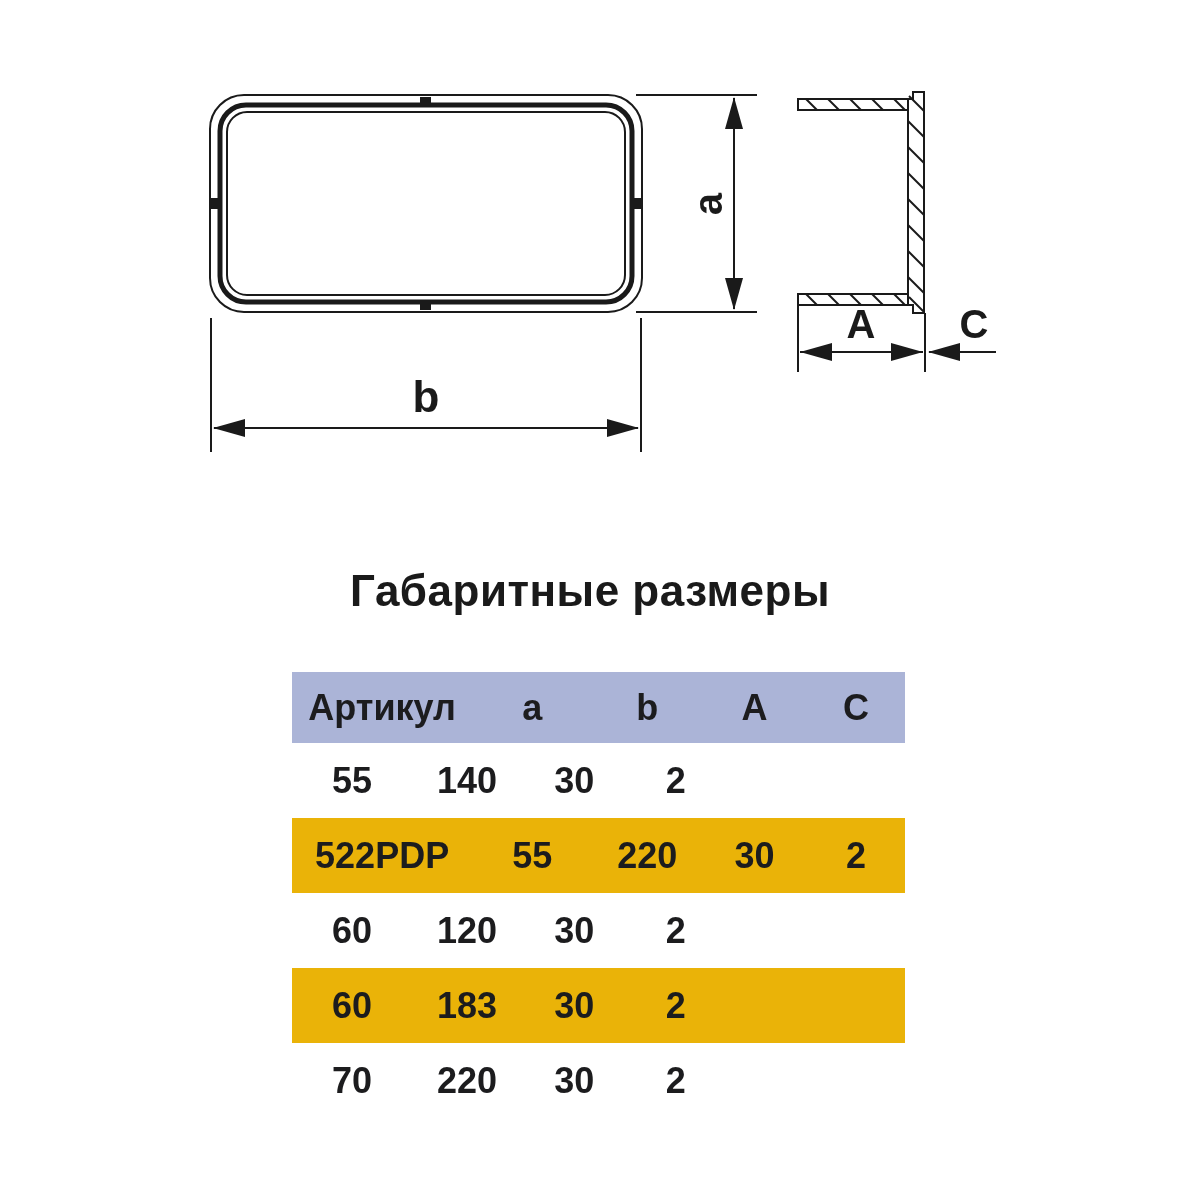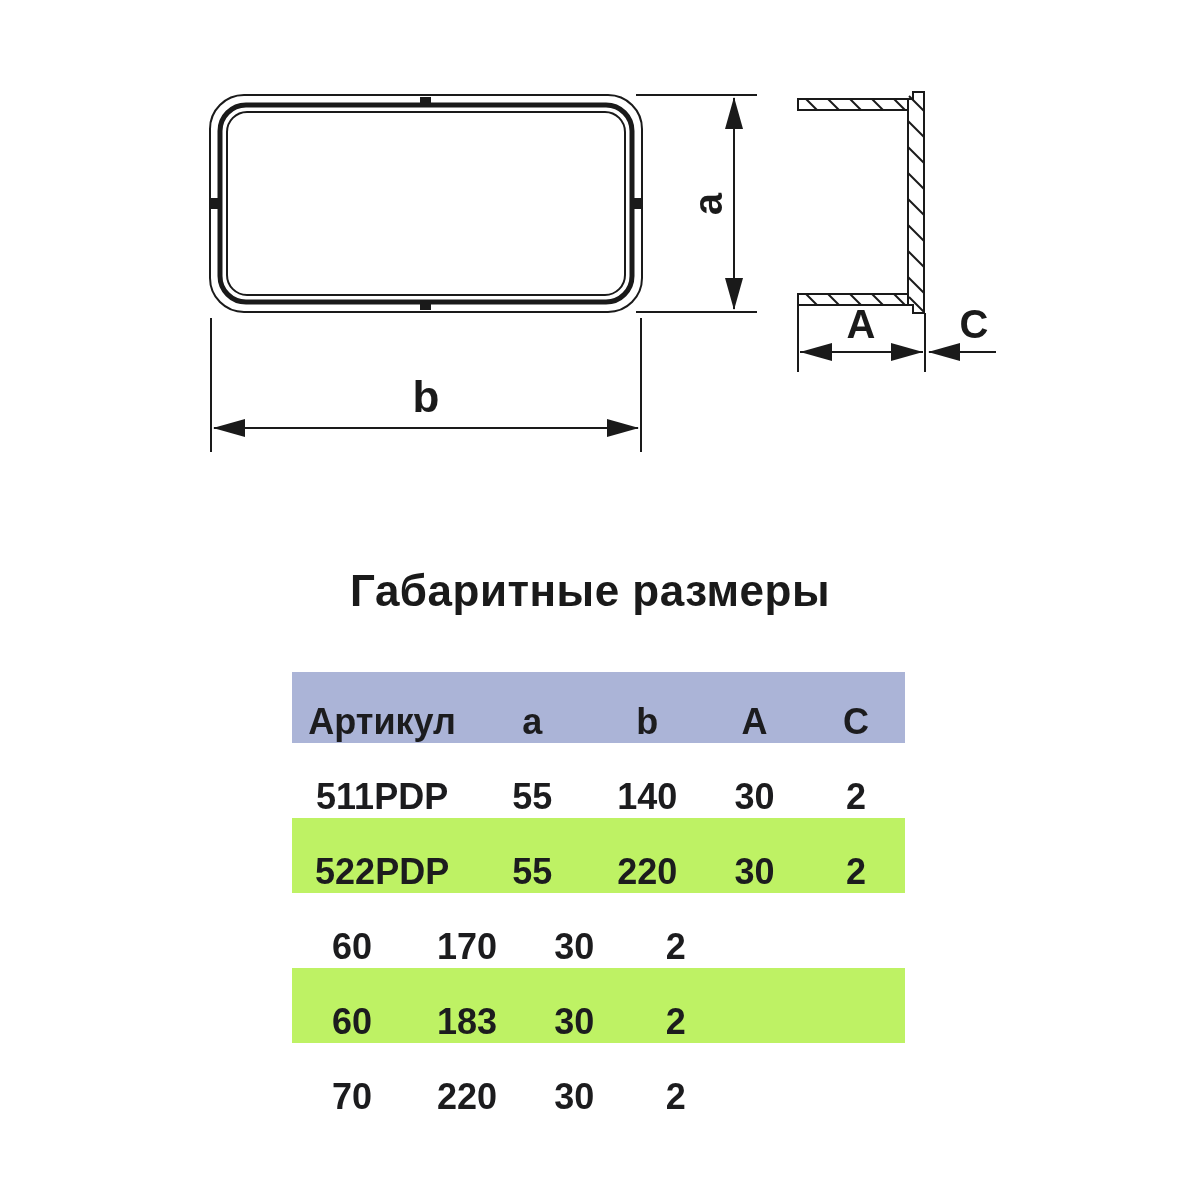--- a/index.html
+++ b/index.html
@@ -6,24 +6,24 @@
   .canvas{
     position:relative;width:1200px;height:1200px;background:#ffffff;overflow:hidden;
     font-family:"Liberation Sans", sans-serif;color:#1c1c1e;
   }
   .drawing-svg{position:absolute;left:0;top:0;}
   .page-title{
     position:absolute;left:0;top:566px;width:1180px;text-align:center;
     font-size:44px;font-weight:600;letter-spacing:.5px;color:#1a1a1a;
   }
   .dim-table{position:absolute;left:292px;top:672px;width:613px;}
-  .t-row{display:flex;width:100%;align-items:flex-end;}
+  .t-row{display:flex;width:100%;align-items:center;}
   .t-row.header{height:71px;background:#abb4d7;}
   .t-row.data{height:75px;background:#ffffff;}
-  .t-row.data.alt{background:#bef264;}
+  .t-row.data.alt{background:#eab308;}
   .t-cell{
     text-align:center;font-size:36px;font-weight:600;color:#1c1c1e;
     white-space:nowrap;
   }
   .c0{width:29.4%;} .c1{width:19.6%;} .c2{width:17.9%;} .c3{width:17.1%;} .c4{width:16%;}
   .svg-label{font-family:"Liberation Sans", sans-serif;font-weight:600;fill:#1a1a1a;}
 </style>
 </head>
 <body>
 
@@ -119,38 +119,37 @@
   <div class="dim-table">
     <div class="t-row header">
       <div class="t-cell c0">Артикул</div>
       <div class="t-cell c1">a</div>
       <div class="t-cell c2">b</div>
       <div class="t-cell c3">A</div>
       <div class="t-cell c4">C</div>
     </div>
 
     <div class="t-row data">
-      <div class="t-cell c0">511PDP</div>
       <div class="t-cell c1">55</div>
       <div class="t-cell c2">140</div>
       <div class="t-cell c3">30</div>
       <div class="t-cell c4">2</div>
     </div>
 
     <div class="t-row data alt">
       <div class="t-cell c0">522PDP</div>
       <div class="t-cell c1">55</div>
       <div class="t-cell c2">220</div>
       <div class="t-cell c3">30</div>
       <div class="t-cell c4">2</div>
     </div>
 
     <div class="t-row data">
       <div class="t-cell c1">60</div>
-      <div class="t-cell c2">170</div>
+      <div class="t-cell c2">120</div>
       <div class="t-cell c3">30</div>
       <div class="t-cell c4">2</div>
     </div>
 
     <div class="t-row data alt">
       <div class="t-cell c1">60</div>
       <div class="t-cell c2">183</div>
       <div class="t-cell c3">30</div>
       <div class="t-cell c4">2</div>
     </div>

